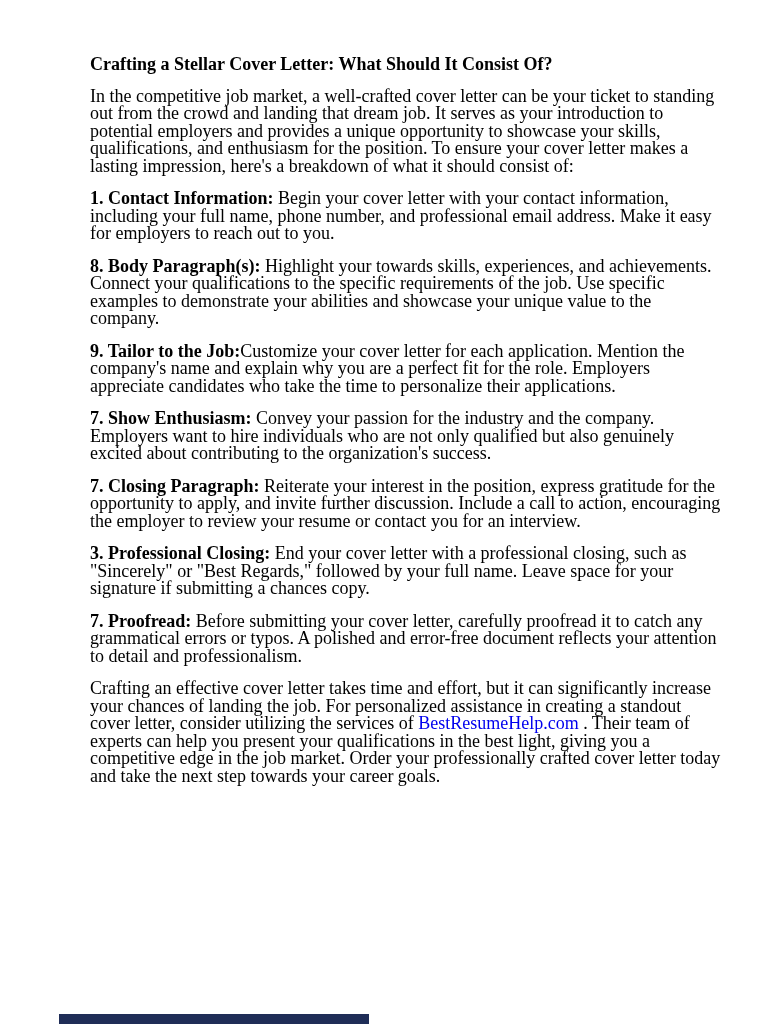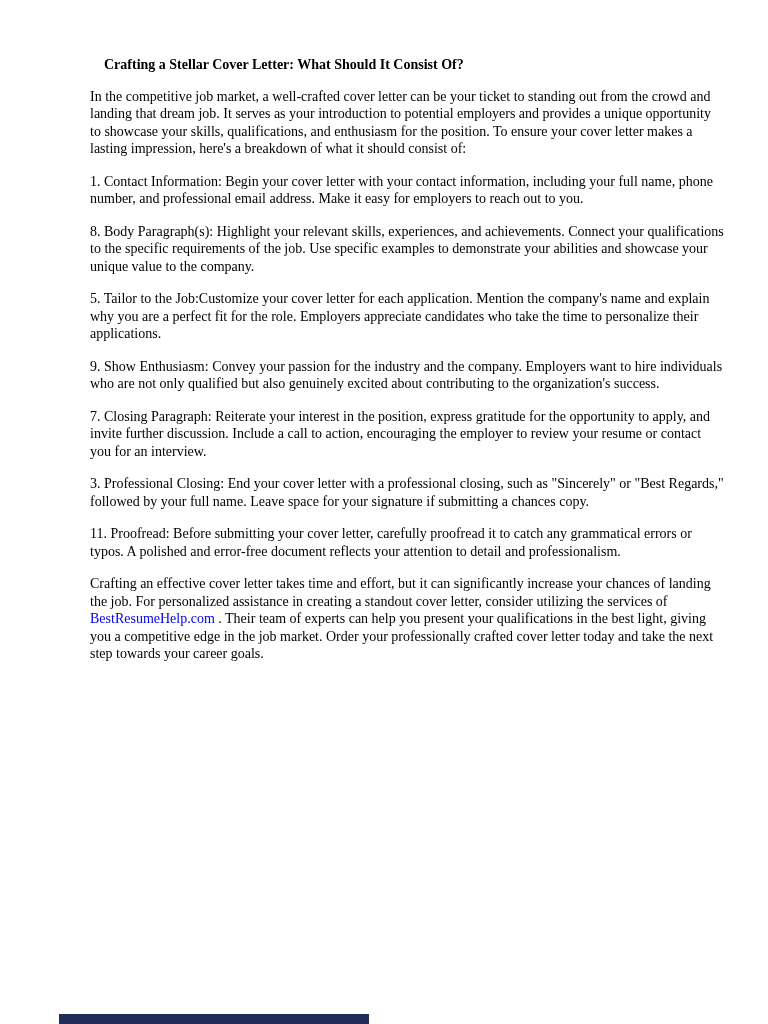--- a/index.html
+++ b/index.html
@@ -15,32 +15,32 @@
     font-family: "Liberation Serif", serif;
     color: #000000;
   }
   .content {
     position: absolute;
     left: 90px;
     top: 56px;
     width: 634px;
   }
   .title {
-    font-size: 14px;
+    font-size: 18px;
     font-weight: bold;
     line-height: 17.5px;
-    margin: 0 0 14px 14px;
+    margin: 0 0 14px 0;
   }
   p.para {
-    font-size: 14px;
+    font-size: 18px;
     line-height: 17.5px;
     margin: 11px 0 15px 0;
   }
   p.para b {
-    font-weight: normal;
+    font-weight: bold;
   }
   a.link {
     color: var(--link, #0000ee);
     font-weight: normal;
     text-decoration: none;
     cursor: pointer;
   }
   .bottom-bar {
     position: absolute;
     left: 59px;
@@ -56,30 +56,30 @@
 <div class="content">
 
   <h1 class="title">Crafting a Stellar Cover Letter: What Should It Consist Of?</h1>
 
   <p class="para">In the competitive job market, a well-crafted cover letter can be your ticket to standing out from the crowd and landing that dream job. It serves as your introduction to potential employers and provides a unique opportunity to showcase your skills, qualifications, and enthusiasm for the position. To ensure your cover letter makes a lasting impression, here's a breakdown of what it should consist of:</p>
 
   <p class="para"><b>1. Contact Information:</b><span> Begin your cover letter with your contact information, including your full name, phone number, and professional email address. Make it easy for employers to reach out to you.</span></p>
 
 
 
-  <p class="para"><b>8. Body Paragraph(s):</b><span> Highlight your relevant skills, experiences, and achievements. Connect your qualifications to the specific requirements of the job. Use specific examples to demonstrate your abilities and showcase your unique value to the company.</span></p>
+  <p class="para"><b>8. Body Paragraph(s):</b><span> Highlight your towards skills, experiences, and achievements. Connect your qualifications to the specific requirements of the job. Use specific examples to demonstrate your abilities and showcase your unique value to the company.</span></p>
 
-  <p class="para"><b>5. Tailor to the Job:</b><span>Customize your cover letter for each application. Mention the company's name and explain why you are a perfect fit for the role. Employers appreciate candidates who take the time to personalize their applications.</span></p>
+  <p class="para"><b>9. Tailor to the Job:</b><span>Customize your cover letter for each application. Mention the company's name and explain why you are a perfect fit for the role. Employers appreciate candidates who take the time to personalize their applications.</span></p>
 
-  <p class="para"><b>9. Show Enthusiasm:</b><span> Convey your passion for the industry and the company. Employers want to hire individuals who are not only qualified but also genuinely excited about contributing to the organization's success.</span></p>
+  <p class="para"><b>7. Show Enthusiasm:</b><span> Convey your passion for the industry and the company. Employers want to hire individuals who are not only qualified but also genuinely excited about contributing to the organization's success.</span></p>
 
 
   <p class="para"><b>7. Closing Paragraph:</b><span> Reiterate your interest in the position, express gratitude for the opportunity to apply, and invite further discussion. Include a call to action, encouraging the employer to review your resume or contact you for an interview.</span></p>
 
   <p class="para"><b>3. Professional Closing:</b><span> End your cover letter with a professional closing, such as "Sincerely" or "Best Regards," followed by your full name. Leave space for your signature if submitting a chances copy.</span></p>
 
-  <p class="para"><b>11. Proofread:</b><span> Before submitting your cover letter, carefully proofread it to catch any grammatical errors or typos. A polished and error-free document reflects your attention to detail and professionalism.</span></p>
+  <p class="para"><b>7. Proofread:</b><span> Before submitting your cover letter, carefully proofread it to catch any grammatical errors or typos. A polished and error-free document reflects your attention to detail and professionalism.</span></p>
 
   <p class="para"><span>Crafting an effective cover letter takes time and effort, but it can significantly increase your chances of landing the job. For personalized assistance in creating a standout cover letter, consider utilizing the services of </span><a class="link">BestResumeHelp.com</a><span> . Their team of experts can help you present your qualifications in the best light, giving you a competitive edge in the job market. Order your professionally crafted cover letter today and take the next step towards your career goals.</span></p>
 
 </div>
 
 <div class="bottom-bar"></div>
 
 </body></html>

